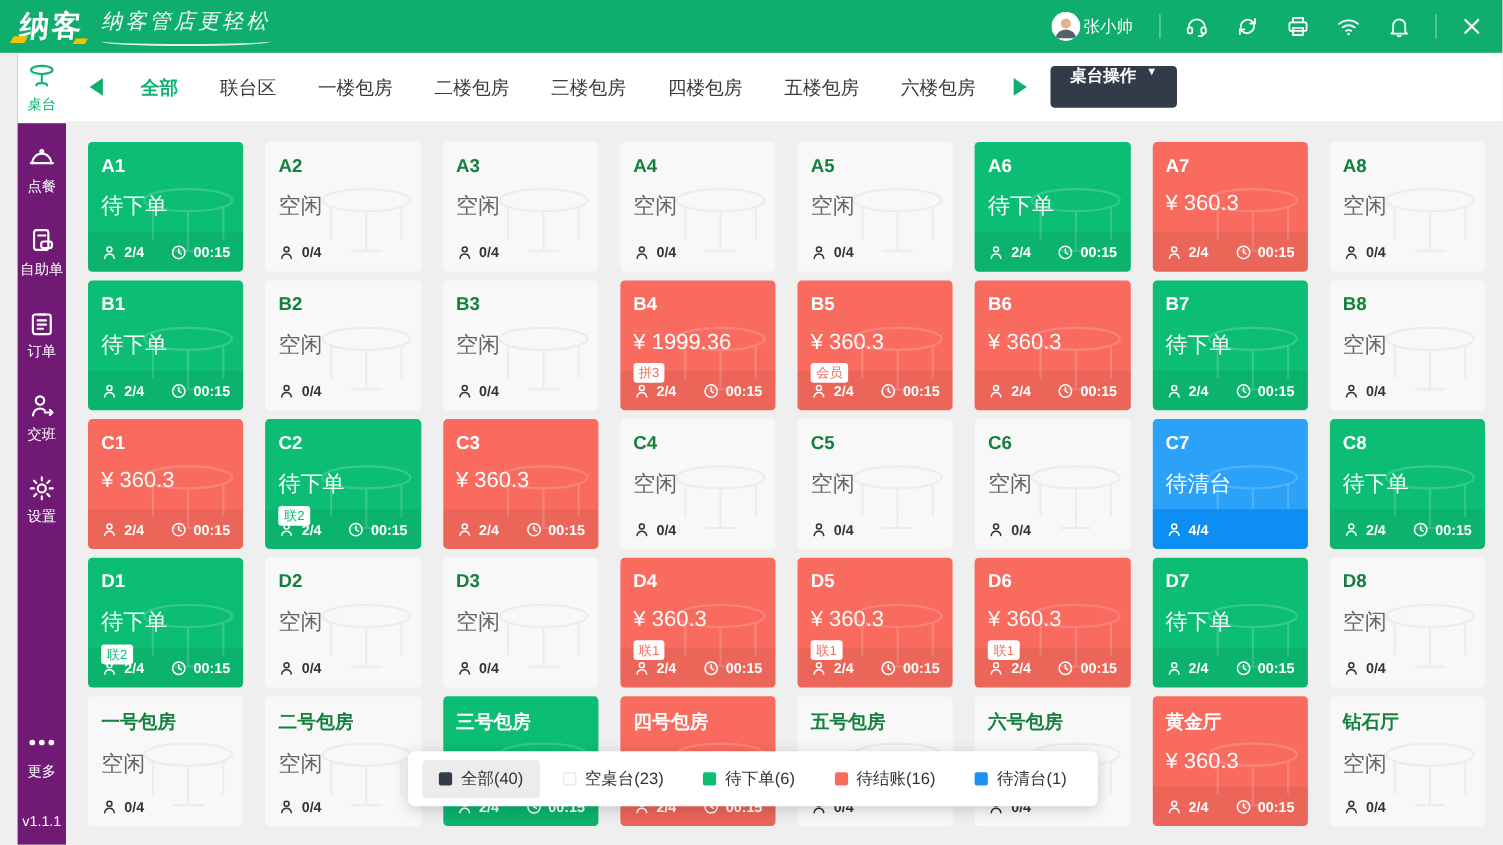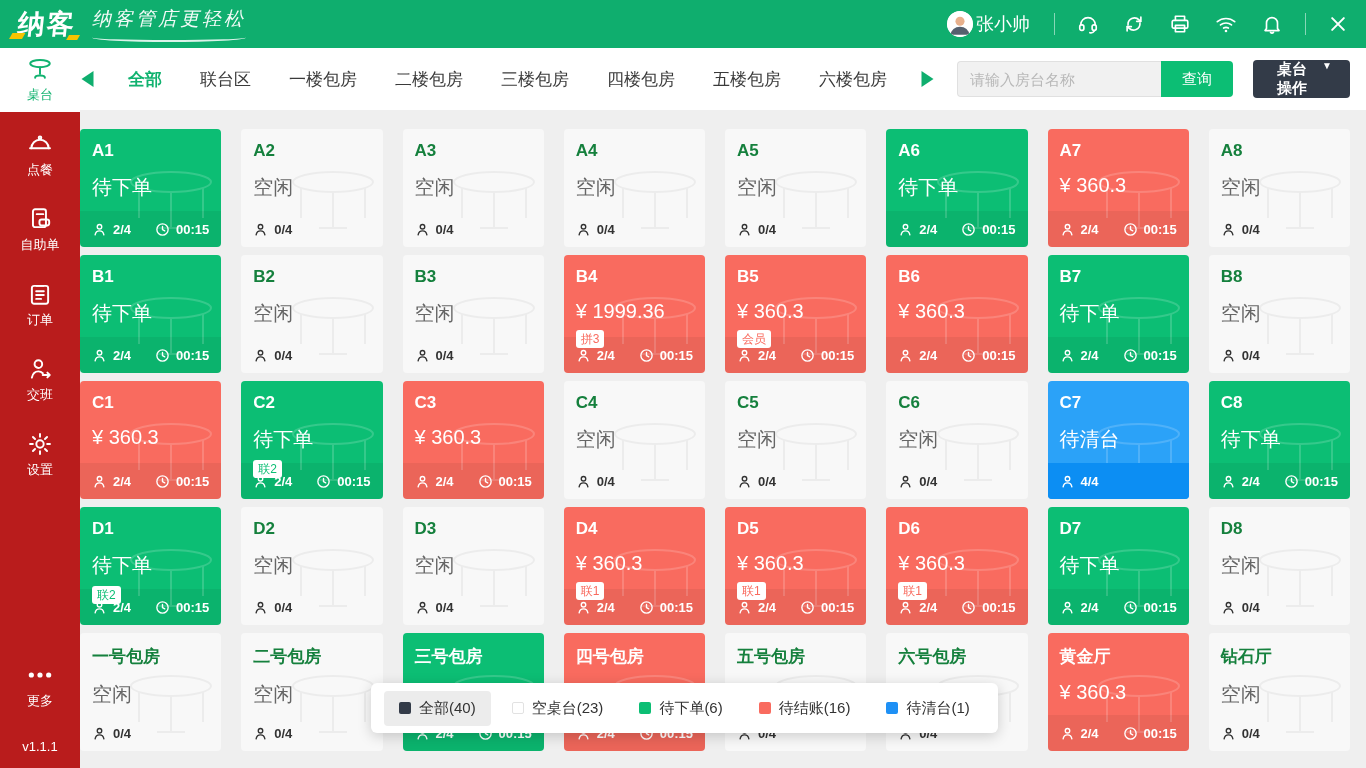--- a/index.html
+++ b/index.html
@@ -10,29 +10,29 @@
   
   .topbar { height:48px; background:#0FAE6E; display:flex; align-items:center; padding:0 18px; position:relative; z-index:5; }
   .logo { position:relative; color:#fff; font-size:27px; font-weight:bold; transform:skewX(-6deg); letter-spacing:2px; }
   .logo::after { content:""; position:absolute; left:-6px; bottom:3px; width:13px; height:6px; background:#F5C400; transform:skewX(-25deg); }
   .logo::before { content:""; position:absolute; right:-4px; bottom:2px; width:11px; height:5px; background:#F5C400; transform:skewX(-25deg); }
   .slogan-wrap { margin-left:16px; color:#fff; }
   .slogan { font-size:19px; font-style:italic; letter-spacing:3px; opacity:.95; }
   .slogan-wrap::after { content:""; display:block; height:7px; margin-top:1px; border-bottom:2px solid rgba(255,255,255,.85); border-radius:50%; }
   .top-right { margin-left:auto; display:flex; align-items:center; }
   .avatar { width:26px; height:26px; border-radius:50%; overflow:hidden; background:#fff; }
-  .user-name { color:#fff; font-size:18px; margin:0 14px 0 3px; }
+  .user-name { color:#fff; font-size:15px; margin:0 14px 0 3px; }
   .top-divider { width:1px; height:22px; background:rgba(255,255,255,.5); margin:0 10px; }
   .top-icon { width:22px; height:22px; margin:0 12px; color:#fff; cursor:pointer; display:flex; align-items:center; }
   .top-icon svg { width:22px; height:22px; }
   .close-icon { width:20px; height:20px; margin-left:12px; color:#fff; cursor:pointer; }
   .close-icon svg { width:20px; height:20px; }
 
   
-  .sidebar { position:absolute; left:0; top:48px; bottom:0; width:80px; background:#b91c1c; display:flex; flex-direction:column; z-index:4; }
+  .sidebar { position:absolute; left:16px; top:48px; bottom:0; width:44px; background:#701a75; display:flex; flex-direction:column; z-index:4; }
   .side-item { height:64px; margin-bottom:11px; display:flex; flex-direction:column; align-items:center; justify-content:center; color:#fff; font-size:13px; cursor:pointer; }
   .side-item svg { width:26px; height:26px; margin-bottom:4px; }
   .side-item.active { background:#fff; color:#10B26F; }
   .side-more { margin-top:auto; }
   .side-version { text-align:center; color:#fff; font-size:13px; margin:10px 0 14px; }
 
   
   .tabbar { position:absolute; left:52px; right:0; top:48px; height:62px; background:#fff; display:flex; align-items:center; padding:0 16px 0 28px; }
   .nav-arrow { width:15px; height:18px; color:#0FAE6E; cursor:pointer; flex:none; }
   .nav-arrow svg { width:15px; height:18px; }
@@ -233,24 +233,20 @@
         <span class="tab">三楼包房</span>
         <span class="tab">四楼包房</span>
         <span class="tab">五楼包房</span>
         <span class="tab">六楼包房</span>
       </div>
     <span class="nav-arrow">
       <svg viewBox="0 0 14 18" fill="currentColor">
           <polygon points="1,1 13,9 1,17"></polygon>
         </svg>
     </span>
-    <div class="search-area">
-      <input class="search-input" placeholder="请输入房台名称" style="">
-      <button class="search-btn">查询</button>
-    </div>
     <button class="ops-btn">
       <span>桌台操作</span>
       <span class="caret">▼</span>
     </button>
   </div>
 
   <div class="grid" id="grid">
       <div class="card order">
         <div class="c-title">A1</div>
         <div class="c-info">待下单</div>

